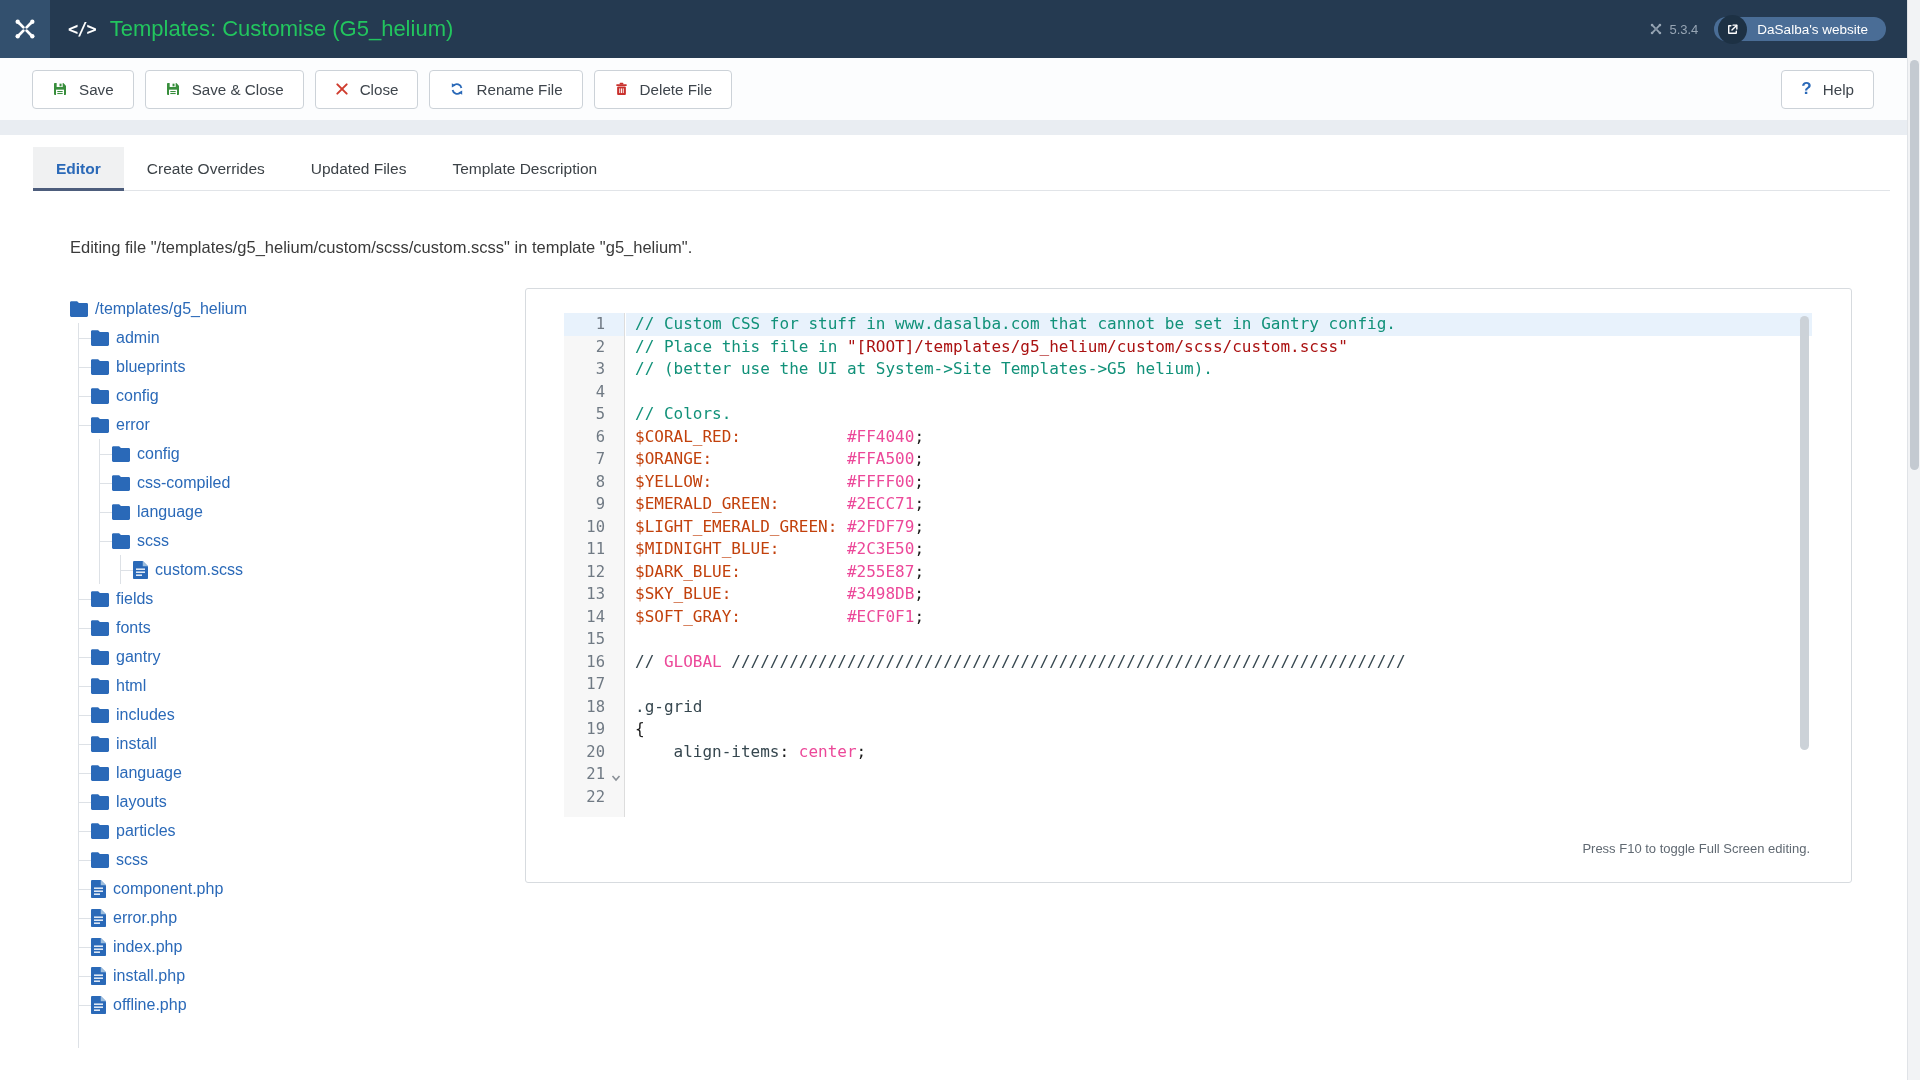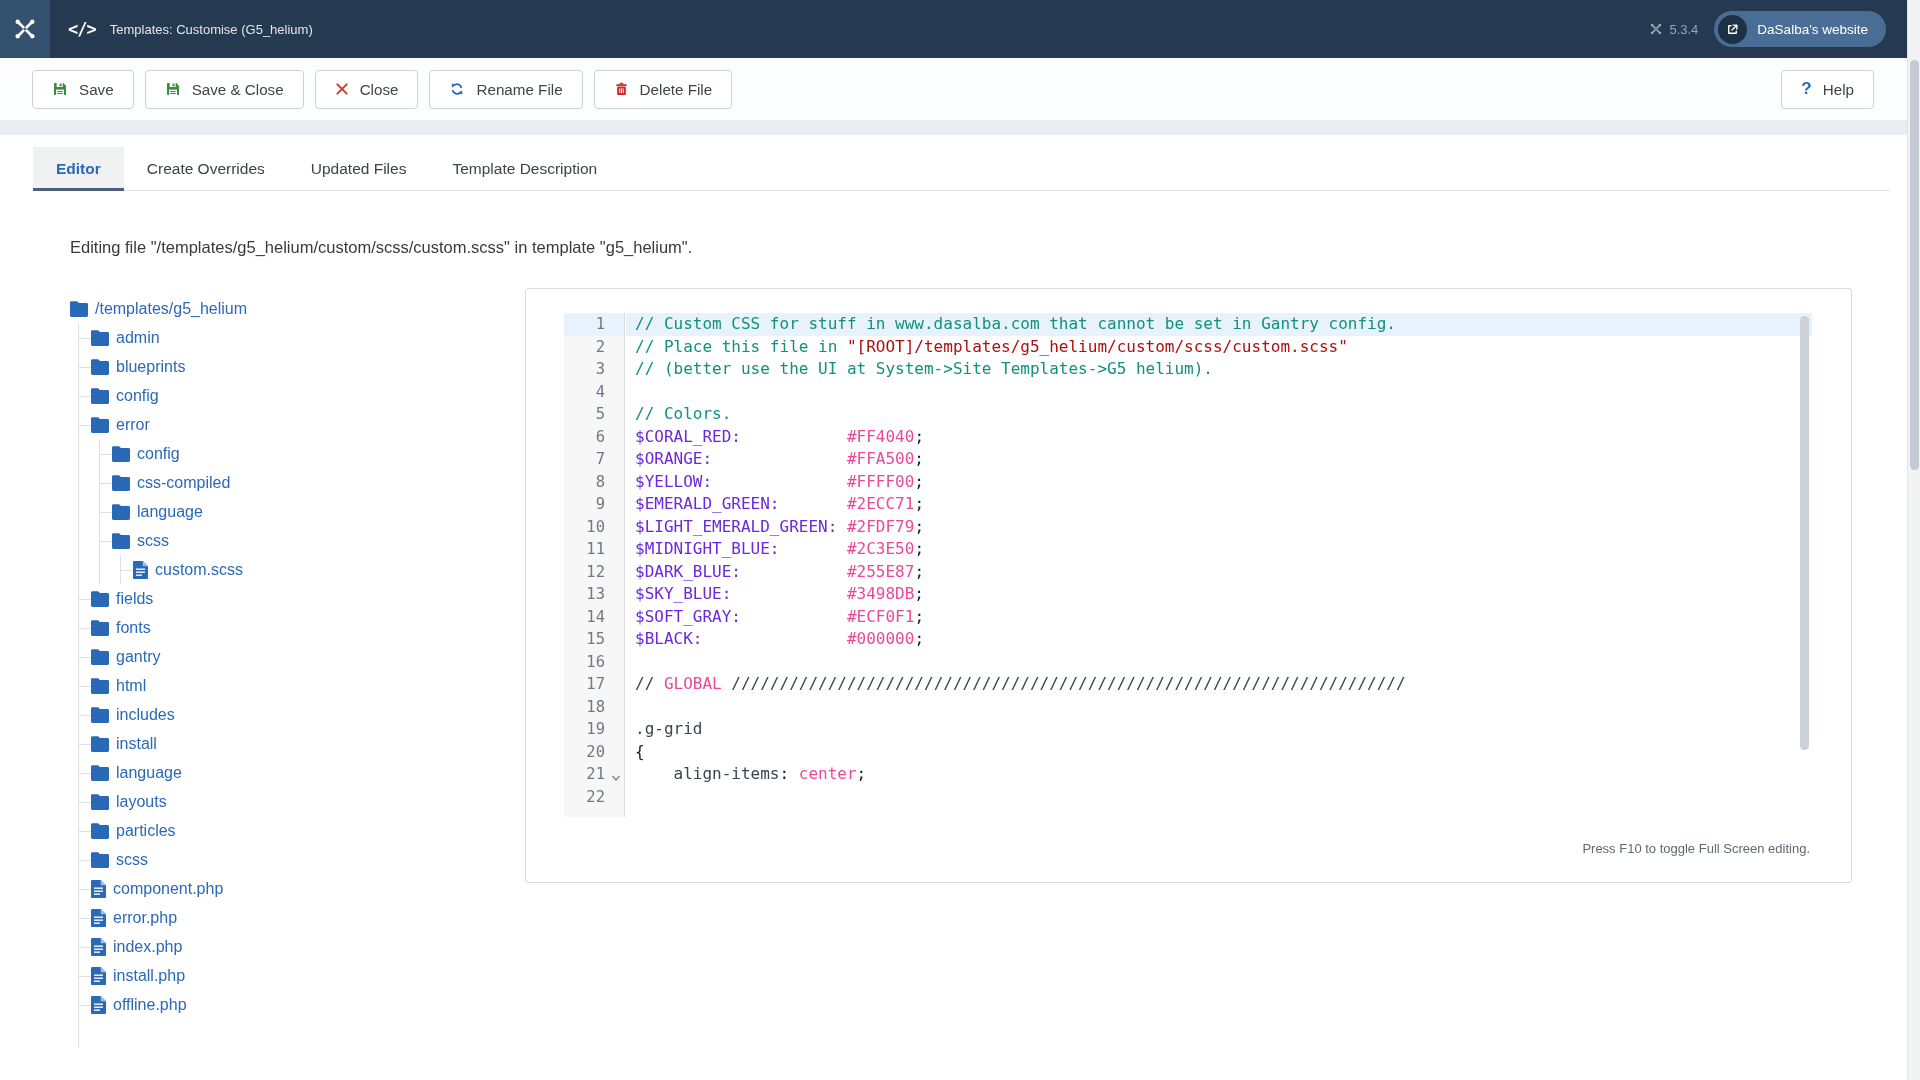--- a/index.html
+++ b/index.html
@@ -9,24 +9,24 @@
     background:#fff; overflow:hidden; position:relative;
     -webkit-font-smoothing: antialiased;
   }
   
   .navbar { position:absolute; left:0; top:0; width:1920px; height:58px;
     background:#253a51; display:flex; align-items:center; }
   .logo-block { width:50px; height:58px; background:#33506e; display:flex;
     align-items:center; justify-content:center; flex:0 0 auto; }
   .code-glyph { color:#fff; font-family:"DejaVu Sans Mono",monospace; font-size:17px;
     font-weight:700; margin:0 14px 0 18px; letter-spacing:-1px; }
-  .nav-title { color:#e5e5e5; font-size:13px; font-weight:400; }
+  .nav-title { color:#22c55e; font-size:22px; font-weight:400; }
   .nav-right { margin-left:auto; margin-right:34px; display:flex; align-items:center; gap:16px; }
   .version { color:#97a5b4; font-size:13px; display:flex; align-items:center; gap:6px; }
-  .site-pill { height:36px; border-radius:18px; background:#4a6d96; display:flex;
+  .site-pill { height:24px; border-radius:18px; background:#4a6d96; display:flex;
     align-items:center; gap:10px; padding:0 18px 0 4px; cursor:pointer; border:none; }
   .pill-circle { width:29px; height:29px; border-radius:50%; background:#1d3144;
     display:flex; align-items:center; justify-content:center; }
   .site-pill span.lbl { color:#fff; font-size:13.5px; }
   
   .toolbar { position:absolute; left:0; top:58px; width:1920px; height:62px;
     background:#fcfdfe; display:flex; align-items:center; padding:0 46px 0 32px; gap:11px; }
   .tbtn { display:inline-flex; align-items:center; gap:11px; height:39px; padding:0 19px;
     background:#fff; border:1px solid #ccd2d8; border-radius:4px; font-size:15.2px;
     color:#3e454c; cursor:pointer; font-family:inherit; }
@@ -60,21 +60,21 @@
   .cm-gutter { position:absolute; left:0; top:0; bottom:0; width:61px;
     background:#f7f7f7; border-right:1px solid #dddddd; }
   .gut-row { height:22.5px; line-height:22.5px; position:relative;
     color:#707a84; font-size:15.5px; text-align:right; padding-right:19px; }
   .gut-row.active { background:#e8f2fc; }
   .fold { position:absolute; right:3px; top:4px; width:12px; height:14px; cursor:pointer; }
   .cm-content { position:absolute; left:62px; top:0; right:0; bottom:0; }
   .code-line { height:22.5px; line-height:22.5px; white-space:pre; padding-left:9px; }
   .code-line.active { background:#e8f2fc; }
   .tk-c { color:#119179; }          
-  .tk-v { color:#6d28d9; }          
+  .tk-v { color:#c2410c; }          
   .tk-s { color:#aa1111; }          
   .tk-a { color:#ec4899; }          
   .tk-q { color:#36474f; }          
   .tk-p { color:#1b1b1b; }          
   .cm-scroll { position:absolute; right:3px; top:3px; width:9px; height:496px; }
   .cm-thumb { position:absolute; left:0; top:0; width:9px; height:434px;
     background:#ccd2d8; border-radius:5px; cursor:pointer; }
   .f10-note { position:absolute; right:41px; bottom:26px; font-size:13px; color:#606972; }
   
   .page-scroll { position:absolute; right:0; top:0; width:13px; height:1080px;
@@ -499,21 +499,20 @@
         <div class="code-line"><span class="tk-c">// Colors.</span></div>
         <div class="code-line"><span class="tk-v">$CORAL_RED:</span><span class="tk-p">           </span><span class="tk-a">#FF4040</span><span class="tk-p">;</span></div>
         <div class="code-line"><span class="tk-v">$ORANGE:</span><span class="tk-p">              </span><span class="tk-a">#FFA500</span><span class="tk-p">;</span></div>
         <div class="code-line"><span class="tk-v">$YELLOW:</span><span class="tk-p">              </span><span class="tk-a">#FFFF00</span><span class="tk-p">;</span></div>
         <div class="code-line"><span class="tk-v">$EMERALD_GREEN:</span><span class="tk-p">       </span><span class="tk-a">#2ECC71</span><span class="tk-p">;</span></div>
         <div class="code-line"><span class="tk-v">$LIGHT_EMERALD_GREEN:</span><span class="tk-p"> </span><span class="tk-a">#2FDF79</span><span class="tk-p">;</span></div>
         <div class="code-line"><span class="tk-v">$MIDNIGHT_BLUE:</span><span class="tk-p">       </span><span class="tk-a">#2C3E50</span><span class="tk-p">;</span></div>
         <div class="code-line"><span class="tk-v">$DARK_BLUE:</span><span class="tk-p">           </span><span class="tk-a">#255E87</span><span class="tk-p">;</span></div>
         <div class="code-line"><span class="tk-v">$SKY_BLUE:</span><span class="tk-p">            </span><span class="tk-a">#3498DB</span><span class="tk-p">;</span></div>
         <div class="code-line"><span class="tk-v">$SOFT_GRAY:</span><span class="tk-p">           </span><span class="tk-a">#ECF0F1</span><span class="tk-p">;</span></div>
-        <div class="code-line"><span class="tk-v">$BLACK:</span><span class="tk-p">               </span><span class="tk-a">#000000</span><span class="tk-p">;</span></div>
         <div class="code-line"></div>
         <div class="code-line"><span class="tk-q">// </span><span class="tk-a">GLOBAL</span><span class="tk-q"> //////////////////////////////////////////////////////////////////////</span></div>
         <div class="code-line"></div>
         <div class="code-line"><span class="tk-q">.g-grid</span></div>
         <div class="code-line"><span class="tk-p">{</span></div>
         <div class="code-line"><span class="tk-p">    </span><span class="tk-q">align-items</span><span class="tk-p">: </span><span class="tk-a">center</span><span class="tk-p">;</span></div>
       </div>
     <div class="cm-scroll">
       <div class="cm-thumb"></div>
     </div>

